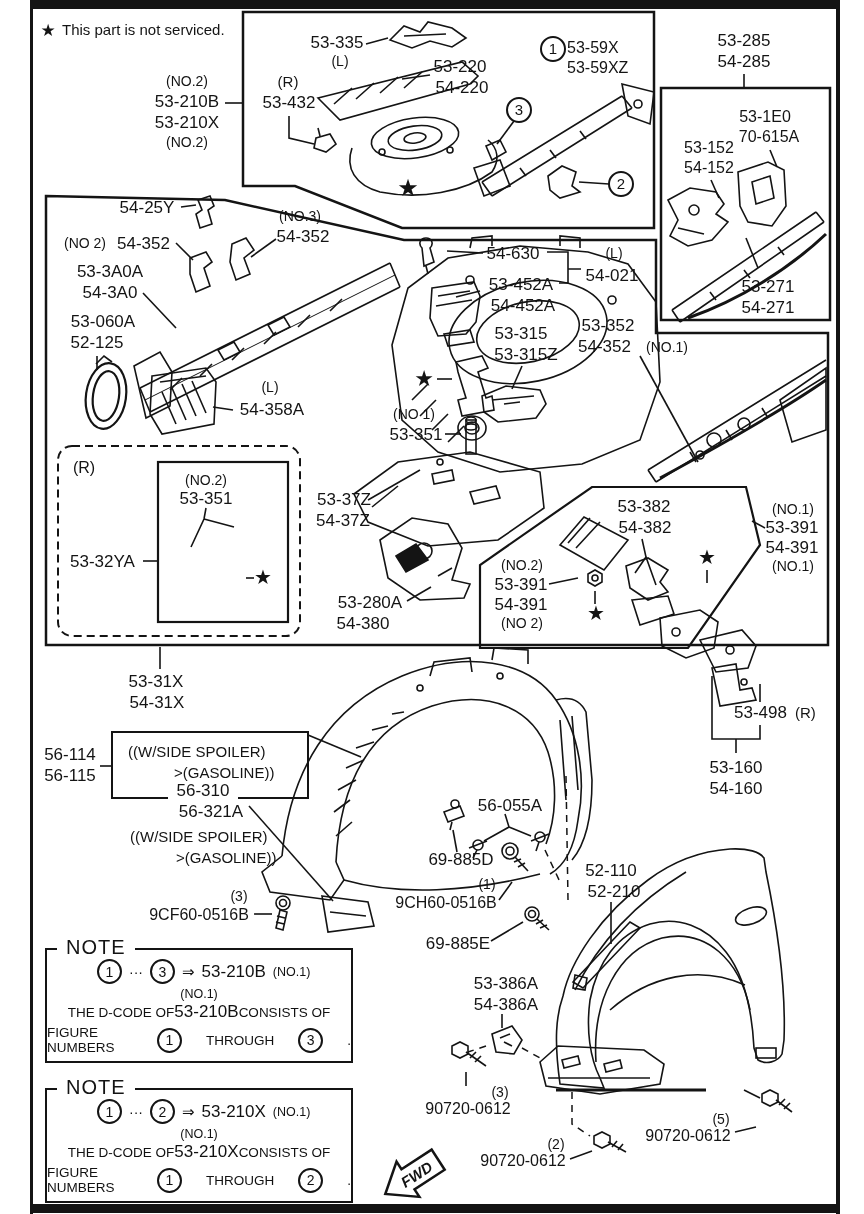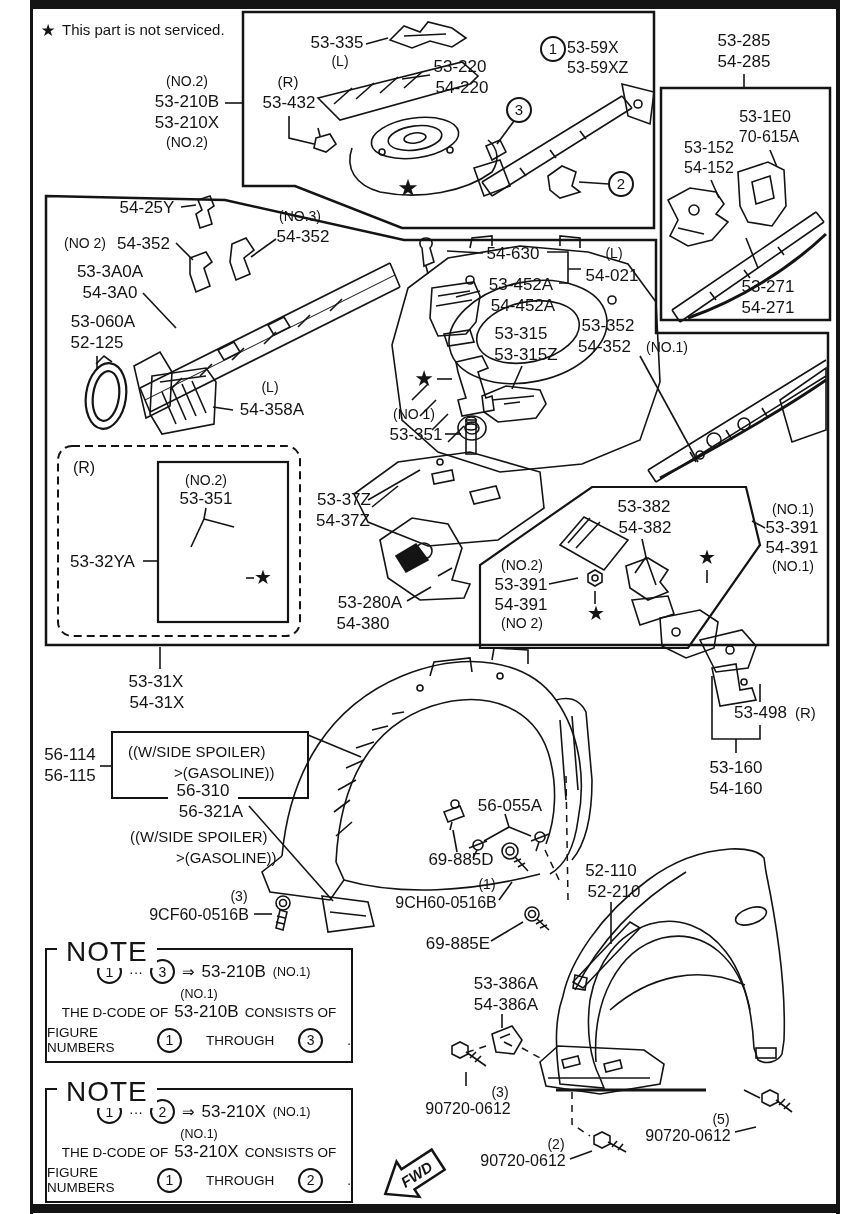--- a/index.html
+++ b/index.html
@@ -3,24 +3,24 @@
 <meta charset="utf-8">
 <style>
   html,body{margin:0;padding:0;background:#e8e8e8;}
   #page{position:relative;width:864px;height:1214px;background:#ffffff;overflow:hidden;
         font-family:"Liberation Sans",sans-serif;color:#111;}
   svg{position:absolute;left:0;top:0;}
   svg text{fill:#141414;font-family:"Liberation Sans",sans-serif;}
   .note{position:absolute;width:308px;height:115px;border:2.5px solid #141414;background:#fff;
         box-sizing:border-box;font-size:14px;}
   .note-title{position:absolute;top:-14px;left:10px;background:#fff;padding:0 9px;
-        font-size:28px;letter-spacing:1px;color:#141414;}
+        font-size:20px;letter-spacing:1px;color:#141414;}
   .nl1{margin-top:9px;margin-left:50px;display:flex;align-items:center;gap:7px;}
   .nl2{text-align:center;font-size:12.5px;margin-top:3px;}
-  .nl3{display:flex;justify-content:center;align-items:baseline;gap:6px;font-size:13.5px;margin-top:1px;}
+  .nl3{display:flex;justify-content:center;align-items:baseline;font-size:13.5px;margin-top:1px;}
   .nl4{display:flex;justify-content:center;align-items:center;gap:24px;font-size:13.5px;margin-top:3px;}
   .circ{width:21px;height:21px;border:2px solid #141414;border-radius:50%;display:inline-flex;
         align-items:center;justify-content:center;font-size:14px;flex:0 0 auto;background:#fff;}
   .code{font-size:17px;}
   .sfx{font-size:12.5px;}
   .arr{font-size:15px;}
 </style>
 </head>
 <body>
 

